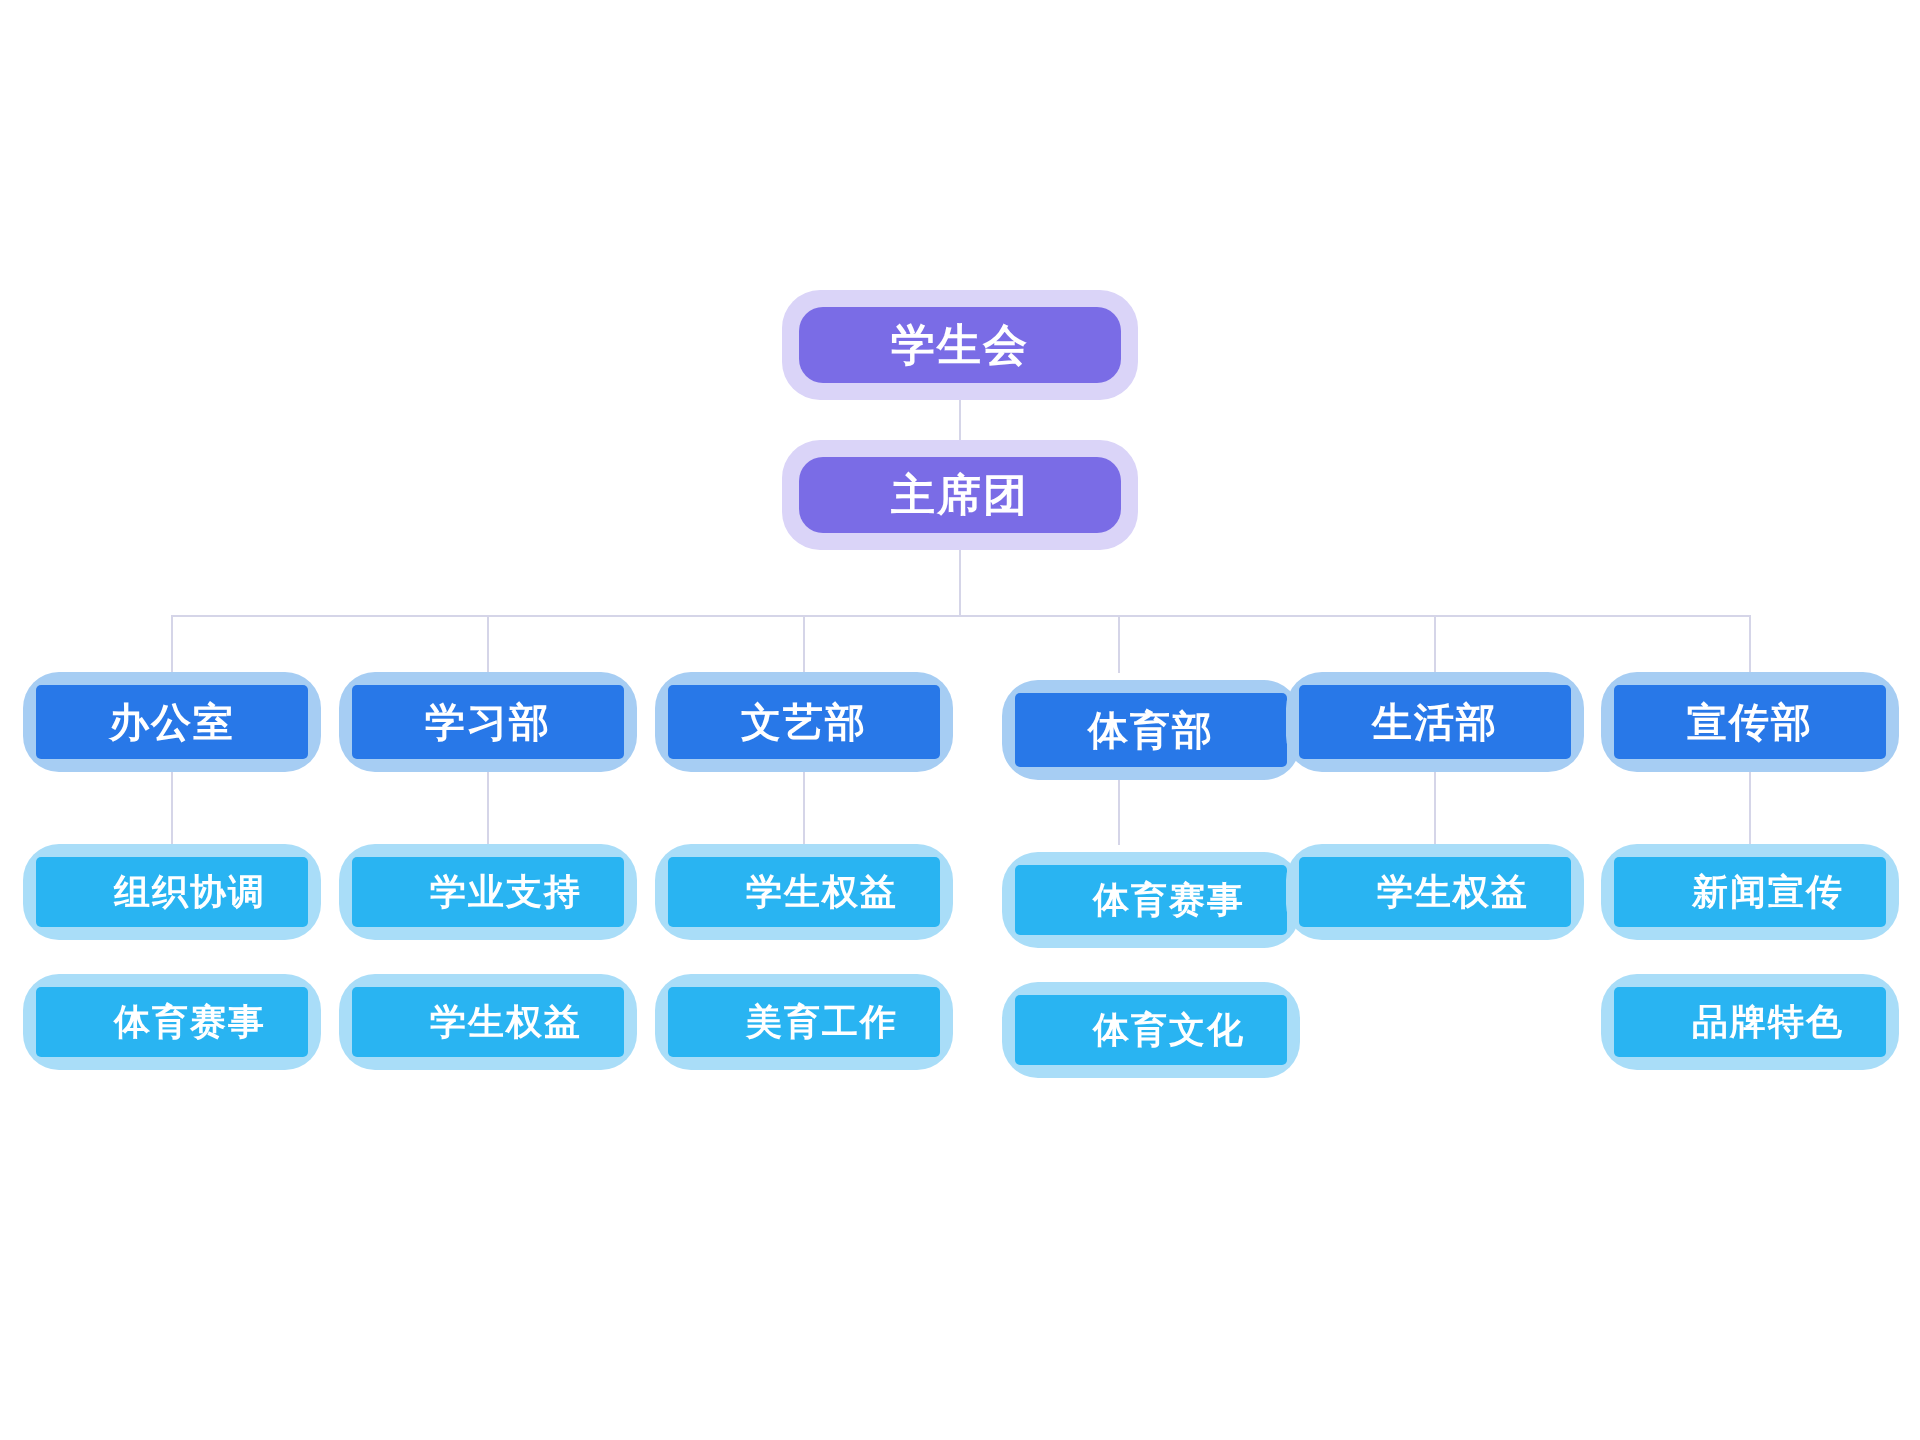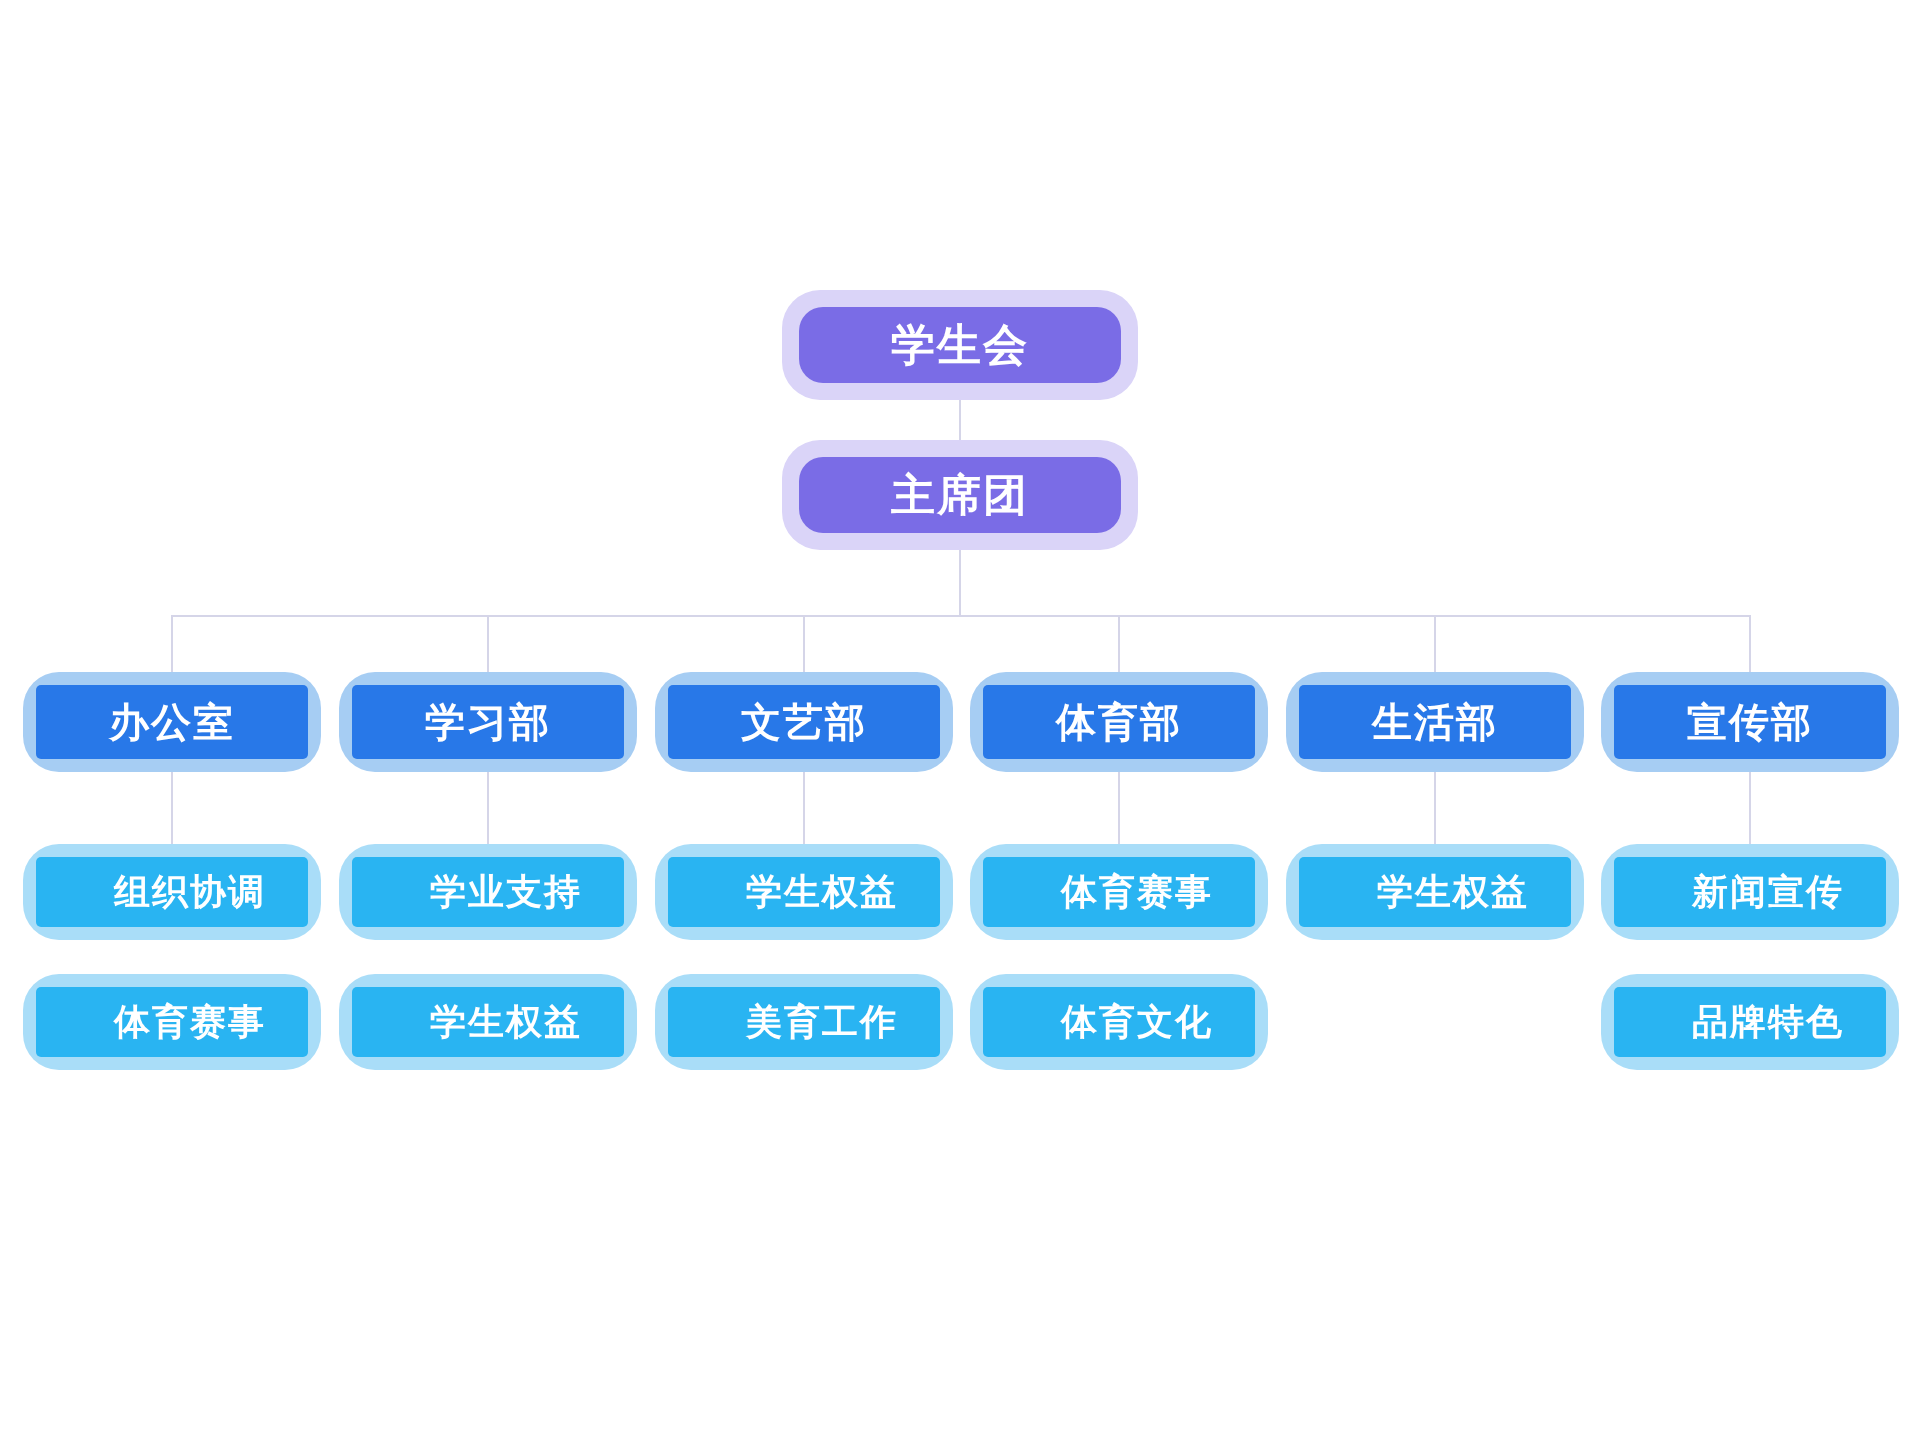--- a/index.html
+++ b/index.html
@@ -62,21 +62,21 @@
   }
   .n-sub .node-inner{
     background:var(--sub-fill,#29b4f2);
     font-size:36px;
     padding-left:36px;
   }
   .row-sub1{top:844px;}
   .row-sub2{top:974px;}
   
   .col1{left:23px;}  .col2{left:339px;} .col3{left:655px;}
-  .col4{left:970px;} .col5{left:1286px;}.col6{left:1601px;}
+  .col4{left:1002px;margin-top:8px;} .col5{left:1286px;}.col6{left:1601px;}
 </style>
 </head>
 <body>
 
 <div class="canvas">
 
   <div class="line v" style="left:959px;top:400px;height:40px"></div>
   <div class="line v" style="left:959px;top:550px;height:66px"></div>
   <div class="line h" style="left:172px;top:615px;width:1578px"></div>
 

